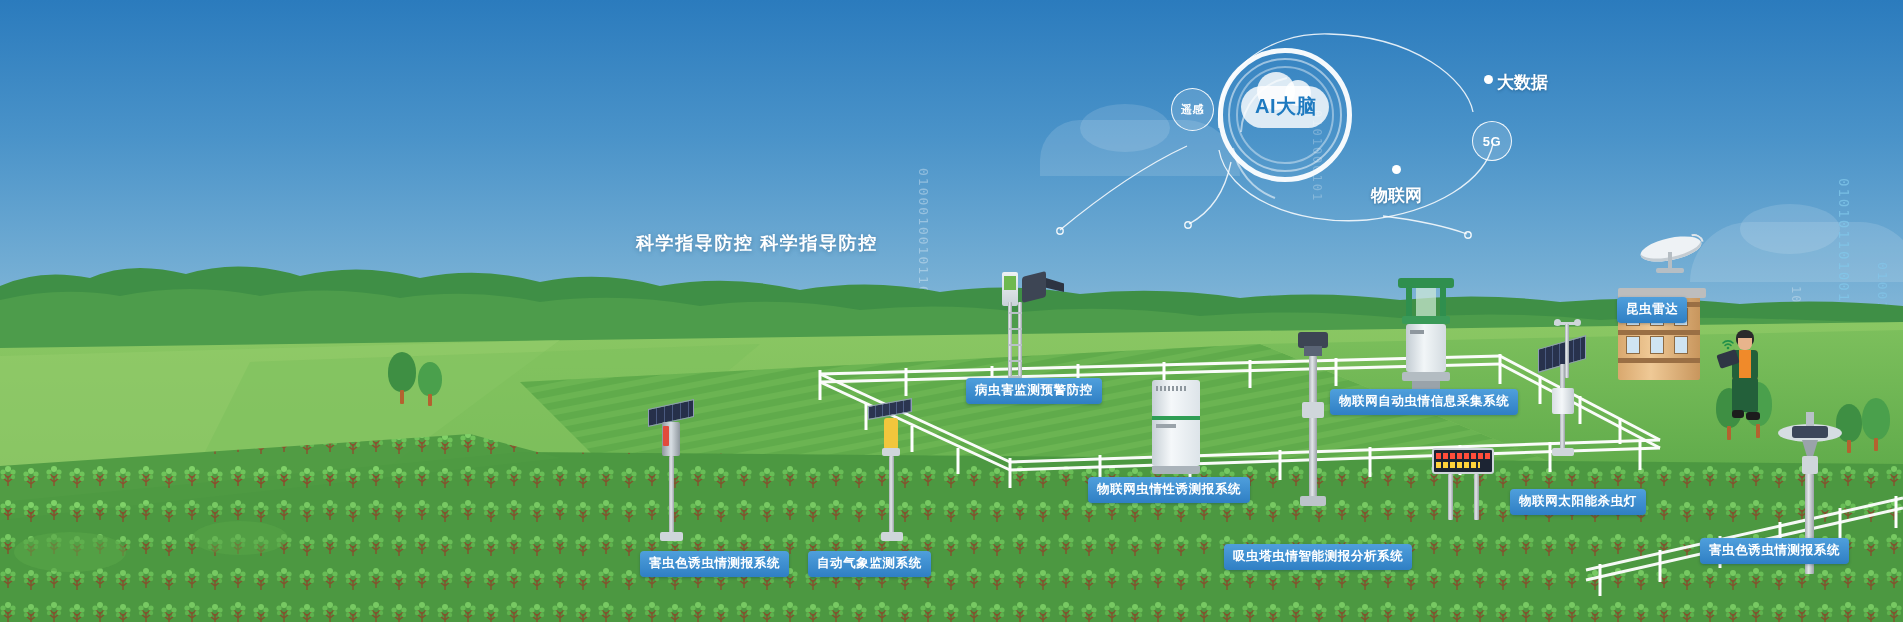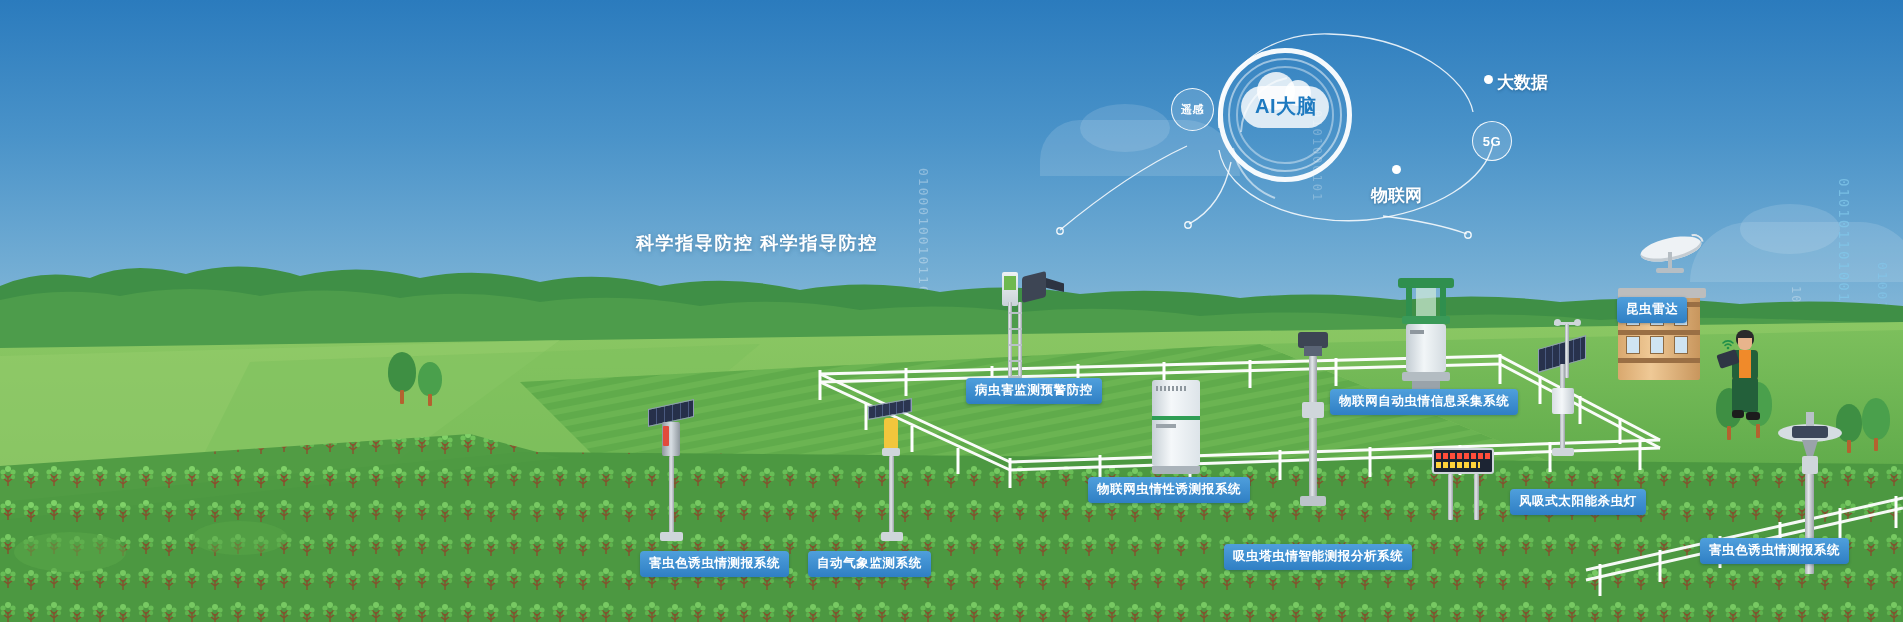--- a/index.html
+++ b/index.html
@@ -494,17 +494,17 @@
   <div class="node-lbl" id="lbl-bigdata">大数据</div>
   <div class="dot" id="dot-iot"></div>
   <div class="node-lbl" id="lbl-iot">物联网</div>
 
   <div class="eq" style="left:966px;  top:378px;">病虫害监测预警防控</div>
   <div class="eq" style="left:640px;  top:551px;">害虫色诱虫情测报系统</div>
   <div class="eq" style="left:808px;  top:551px;">自动气象监测系统</div>
   <div class="eq" style="left:1088px; top:477px;">物联网虫情性诱测报系统</div>
   <div class="eq" style="left:1224px; top:544px;">吸虫塔虫情智能测报分析系统</div>
   <div class="eq" style="left:1330px; top:389px;">物联网自动虫情信息采集系统</div>
-  <div class="eq" style="left:1510px; top:489px;">风吸式太阳能杀虫灯</div>
+  <div class="eq" style="left:1510px; top:489px;">物联网太阳能杀虫灯</div>
   <div class="eq" style="left:1700px; top:538px;">害虫色诱虫情测报系统</div>
   <div class="eq" style="left:1617px; top:297px;">昆虫雷达</div>
 
 </div>
 
 </body></html>

